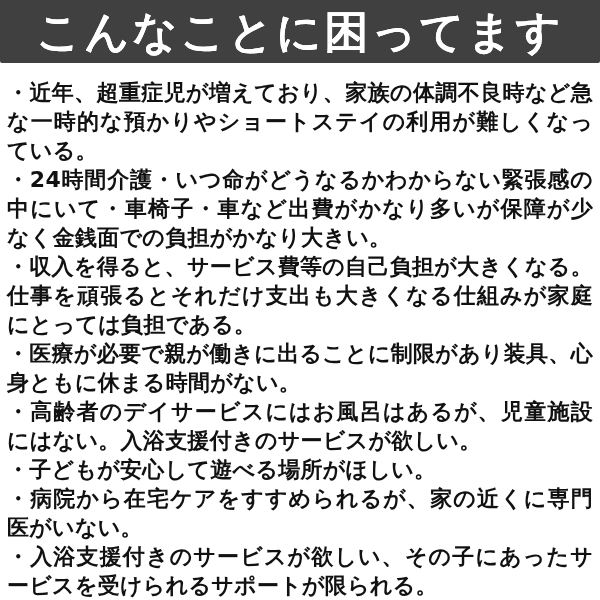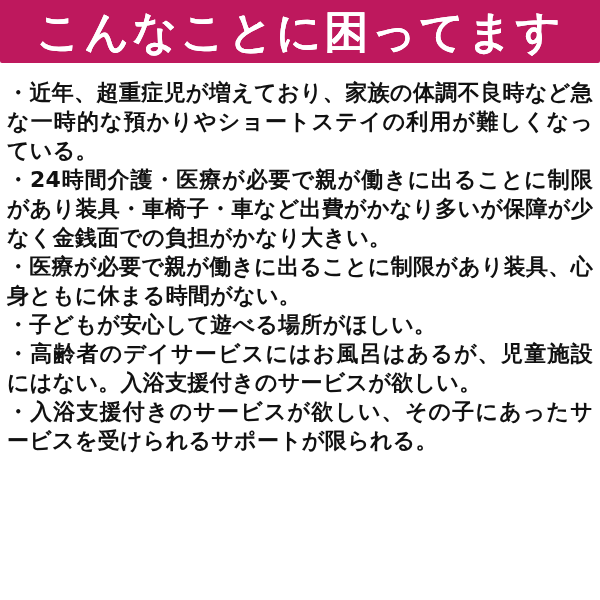--- a/index.html
+++ b/index.html
@@ -14,21 +14,21 @@
   .page {
     position: relative;
     width: 600px;
     height: 600px;
     background: #ffffff;
   }
   .banner {
     box-sizing: border-box;
     width: 600px;
     height: 63px;
-    background: #be185d;
+    background: #404040;
     border-radius: 0 0 2px 2px;
     display: flex;
     align-items: center;
     justify-content: center;
   }
   .banner-title {
     color: #ffffff;
     font-size: 44px;
     font-weight: 700;
     letter-spacing: 3px;
@@ -56,20 +56,22 @@
 <body>
 
 <div class="page">
 
   <div class="banner">
     <div class="banner-title">こんなことに困ってます</div>
   </div>
 
   <div class="content">
     <p>・近年、超重症児が増えており、家族の体調不良時など急な一時的な預かりやショートステイの利用が難しくなっている。</p>
-    <p>・24時間介護・医療が必要で親が働きに出ることに制限があり装具・車椅子・車など出費がかなり多いが保障が少なく金銭面での負担がかなり大きい。</p>
+    <p>・24時間介護・いつ命がどうなるかわからない緊張感の中にいて・車椅子・車など出費がかなり多いが保障が少なく金銭面での負担がかなり大きい。</p>
+    <p>・収入を得ると、サービス費等の自己負担が大きくなる。仕事を頑張るとそれだけ支出も大きくなる仕組みが家庭にとっては負担である。</p>
     <p>・医療が必要で親が働きに出ることに制限があり装具、心身ともに休まる時間がない。</p>
+    <p>・高齢者のデイサービスにはお風呂はあるが、児童施設にはない。入浴支援付きのサービスが欲しい。</p>
     <p>・子どもが安心して遊べる場所がほしい。</p>
-    <p>・高齢者のデイサービスにはお風呂はあるが、児童施設にはない。入浴支援付きのサービスが欲しい。</p>
+    <p>・病院から在宅ケアをすすめられるが、家の近くに専門医がいない。</p>
     <p>・入浴支援付きのサービスが欲しい、その子にあったサービスを受けられるサポートが限られる。</p>
   </div>
 
 </div>
 
 </body></html>

